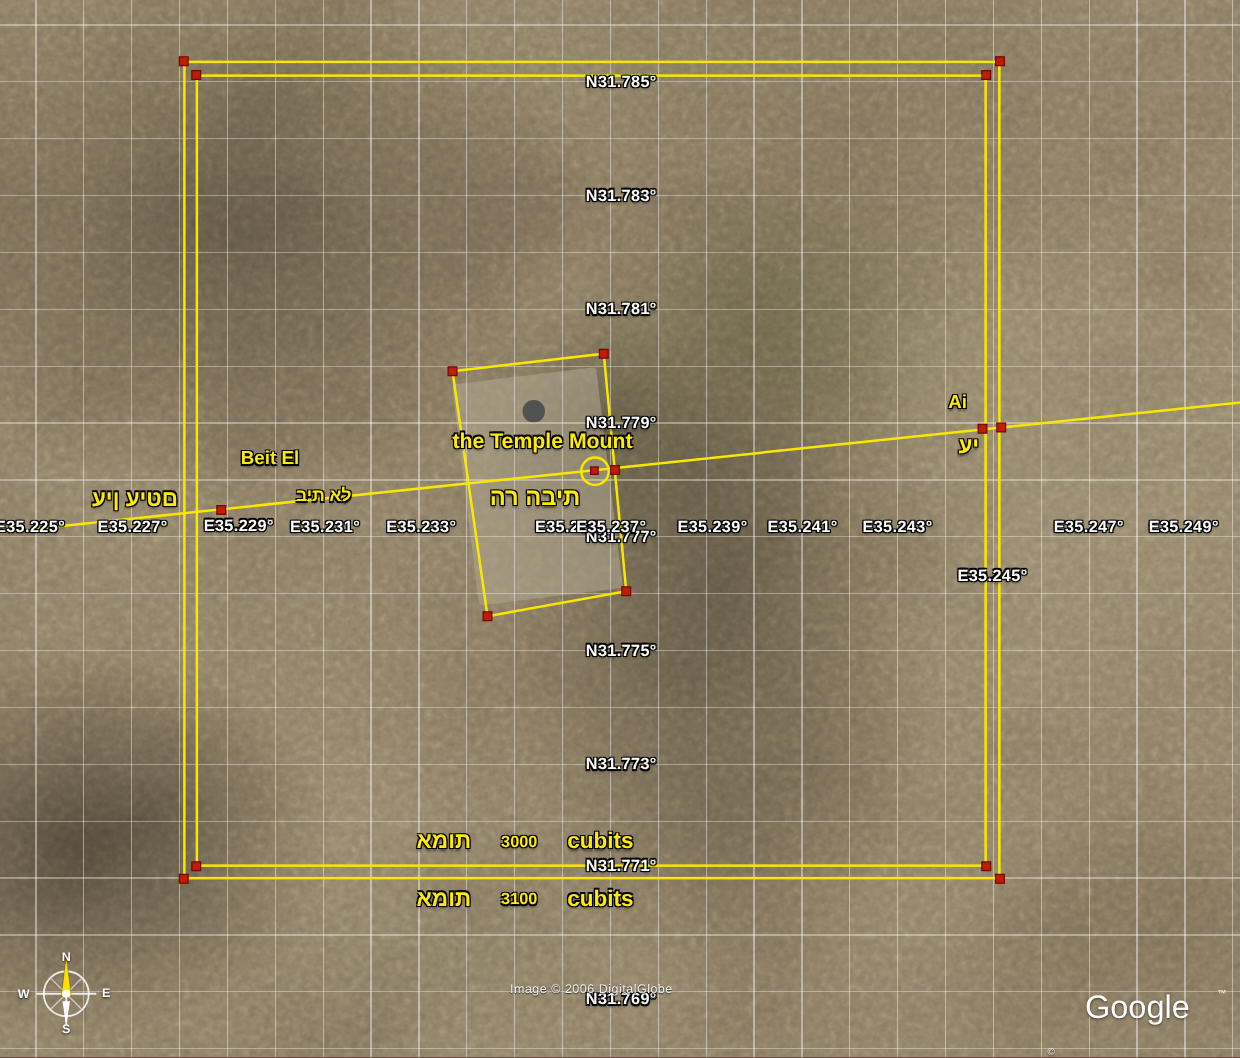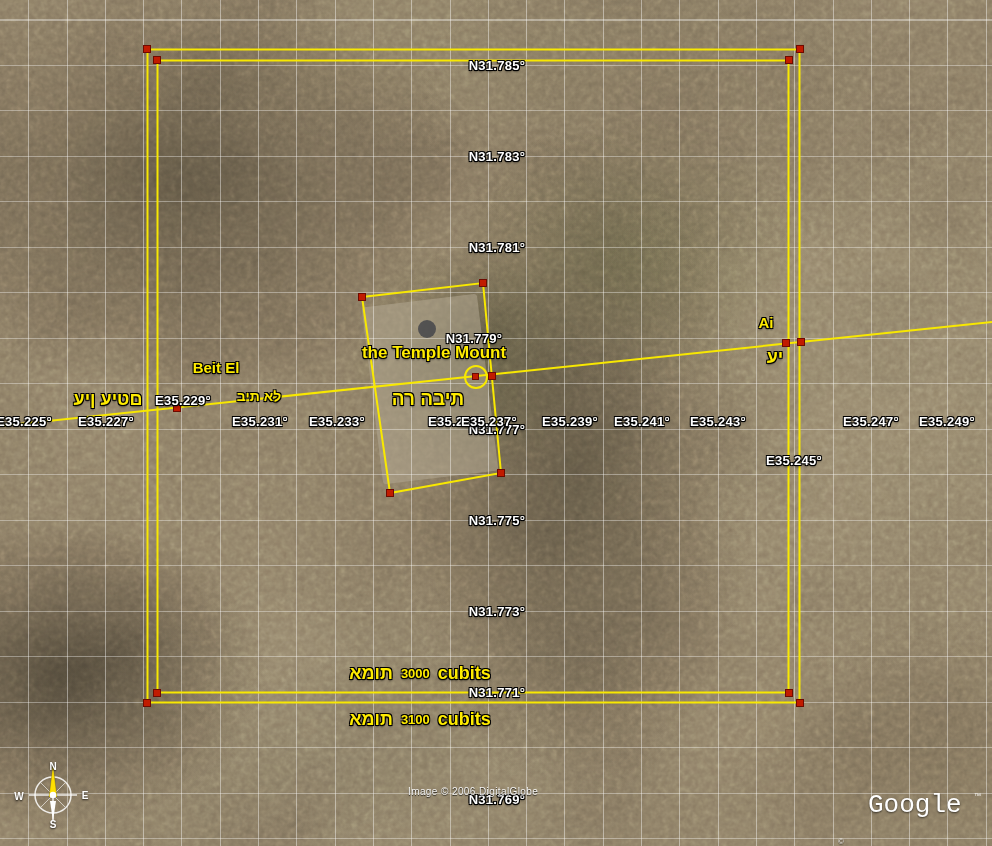--- a/index.html
+++ b/index.html
@@ -49,33 +49,33 @@
         text-shadow:-1px -1px 0 #000,1px -1px 0 #000,-1px 1px 0 #000,1px 1px 0 #000,0 2px 2px rgba(0,0,0,.55);}
   .he{unicode-bidi:bidi-override;direction:ltr;}
   .lbl-temple-en{left:434px;top:353px;font-size:17px;}
   .lbl-temple-he{left:428px;top:399px;font-size:19px;}
   .lbl-beitel-en{left:216px;top:367px;font-size:15px;}
   .lbl-beitel-he{left:221px;top:396px;font-size:14px;margin-left:38px;}
   .lbl-ein{left:108px;top:399px;font-size:18px;}
   .lbl-ai-en{left:766px;top:322px;font-size:15px;}
   .lbl-ai-he{left:775px;top:357px;font-size:18px;}
   .row-cubits{position:absolute;transform:translate(-50%,-50%);display:flex;align-items:center;
-              gap:8px;z-index:6;}
+              gap:24px;z-index:6;}
   .row-cubits .he{font-size:18px;} .row-cubits .num{font-size:13px;} .row-cubits .unit{font-size:18px;}
   .row-cubits span{color:#ffec00;font-weight:bold;
         text-shadow:-1px -1px 0 #000,1px -1px 0 #000,-1px 1px 0 #000,1px 1px 0 #000,0 2px 2px rgba(0,0,0,.55);}
   .row-3000{left:420px;top:673px;}
   .row-3100{left:420px;top:719px;}
 
   
   .credit{position:absolute;left:408px;top:786px;z-index:7;color:rgba(255,255,255,.92);
           font-size:10px;letter-spacing:.4px;text-shadow:0 1px 1px rgba(0,0,0,.8);}
   .logo{position:absolute;left:838px;top:790px;z-index:7;color:#fff;}
   .logo .year{position:absolute;left:0;top:3px;font-size:8px;opacity:.85;text-shadow:0 1px 1px rgba(0,0,0,.7);margin-top:44px;}
-  .logo .word{position:absolute;left:30px;top:0;font-family:Liberation Mono, monospace;font-size:26px;
+  .logo .word{position:absolute;left:30px;top:0;font-family:Liberation Sans, sans-serif;font-size:26px;
               text-shadow:0 1px 2px rgba(0,0,0,.6);}
   .logo .tm{position:absolute;left:136px;top:2px;font-size:7px;opacity:.9;}
   .compass{position:absolute;left:13px;top:755px;width:80px;height:80px;z-index:7;}
   .compass .pt{position:absolute;transform:translate(-50%,-50%);color:#fff;font-weight:bold;font-size:10px;
                text-shadow:0 1px 2px rgba(0,0,0,.8);}
   .pt-n{left:40px;top:11px;} .pt-e{left:72px;top:40px;} .pt-s{left:40px;top:69px;} .pt-w{left:6px;top:41px;}
 </style>
 </head>
 <body>
 
@@ -137,31 +137,31 @@
       <rect x="797.5" y="338.5" width="7" height="7"></rect>
         <rect x="488.5" y="372.5" width="7" height="7"></rect>
       <rect x="472.5" y="373.5" width="6" height="6"></rect>
     </g>
   </svg>
 
   <div class="coords" id="lat-labels">
       <span class="coord" style="left: 497px; top: 65px;">N31.785°</span>
       <span class="coord" style="left: 497px; top: 156px;">N31.783°</span>
       <span class="coord" style="left: 497px; top: 247px;">N31.781°</span>
-      <span class="coord" style="left: 474px; top: 338px;">N31.779°</span>
+      <span class="coord" style="left: 497px; top: 338px;">N31.779°</span>
       <span class="coord" style="left: 497px; top: 429px;">N31.777°</span>
       <span class="coord" style="left: 497px; top: 520px; text-align: right;">N31.775°</span>
       <span class="coord" style="left: 497px; top: 611px;">N31.773°</span>
       <span class="coord" style="left: 497px; top: 692px;">N31.771°</span>
       <span class="coord" style="left: 497px; top: 799px;">N31.769°</span>
     </div>
   <div class="coords" id="lon-labels">
       <span class="coord" style="left: 24px; top: 421px;">E35.225°</span>
       <span class="coord" style="left: 106px; top: 421px;">E35.227°</span>
-      <span class="coord" style="left: 183px; top: 400px;">E35.229°</span>
+      <span class="coord" style="left: 183px; top: 420px; padding-left: 16px;">E35.229°</span>
       <span class="coord" style="left: 260px; top: 421px;">E35.231°</span>
       <span class="coord" style="left: 337px; top: 421px;">E35.233°</span>
       <span class="coord" style="left: 412px; top: 421px; margin-left: 44px;">E35.235°</span>
       <span class="coord" style="left: 489px; top: 421px;">E35.237°</span>
       <span class="coord" style="left: 570px; top: 421px;">E35.239°</span>
       <span class="coord" style="left: 642px; top: 421px;">E35.241°</span>
       <span class="coord" style="left: 718px; top: 421px;">E35.243°</span>
       <span class="coord" style="left: 794px; top: 421px; margin-top: 39px;">E35.245°</span>
       <span class="coord" style="left: 871px; top: 421px;">E35.247°</span>
       <span class="coord" style="left: 947px; top: 421px;">E35.249°</span>

